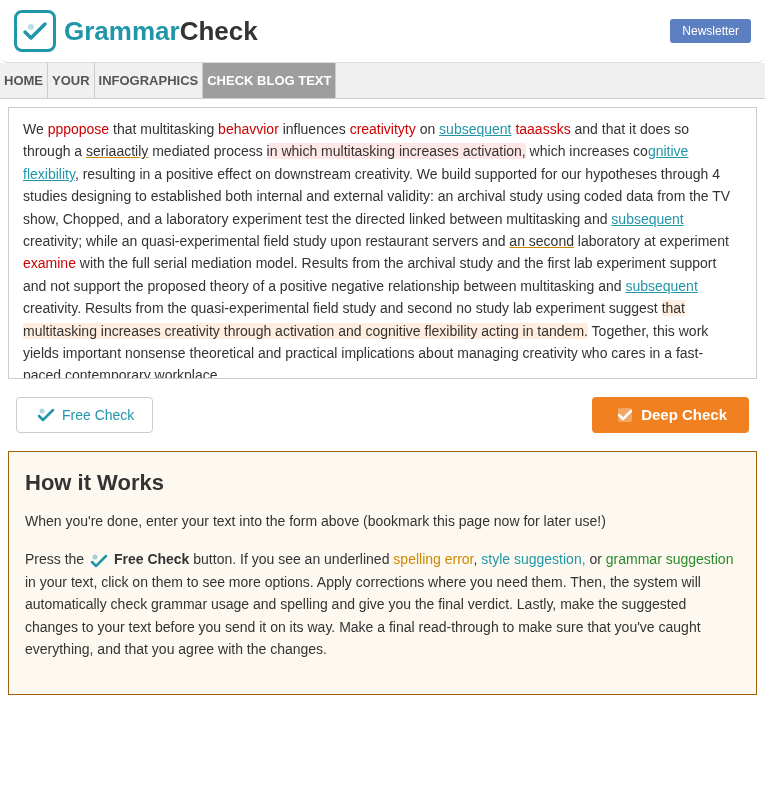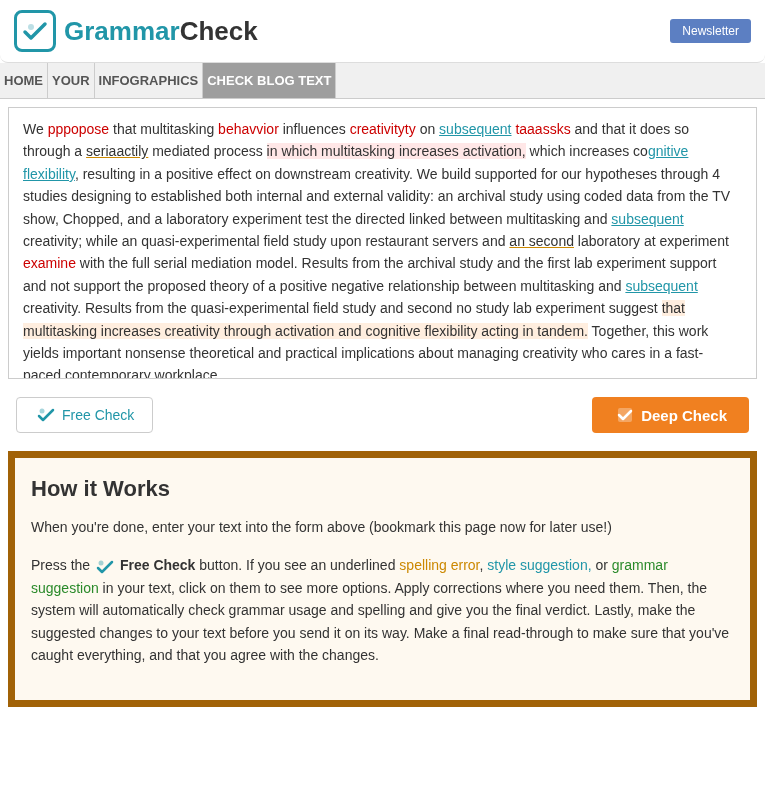--- a/index.html
+++ b/index.html
@@ -138,31 +138,30 @@
     }
     .deep-check-btn {
       background: #f08020;
       color: #fff;
       border: none;
       padding: 9px 22px;
       font-size: 15px;
       border-radius: 4px;
       cursor: pointer;
       display: flex;
-      align-items: center;
       gap: 5px;
       font-weight: bold;
     }
 
     
     .how-it-works {
       background: #fef9f0;
       margin: 0 8px 8px 8px;
       padding: 18px 16px;
-      border: 7px solid #a16207;
+      border: 1px solid #a16207;
     }
     .how-title {
       font-size: 22px;
       font-weight: bold;
       color: #333;
       margin-bottom: 14px;
     }
     .how-para {
       font-size: 14px;
       line-height: 1.6;

